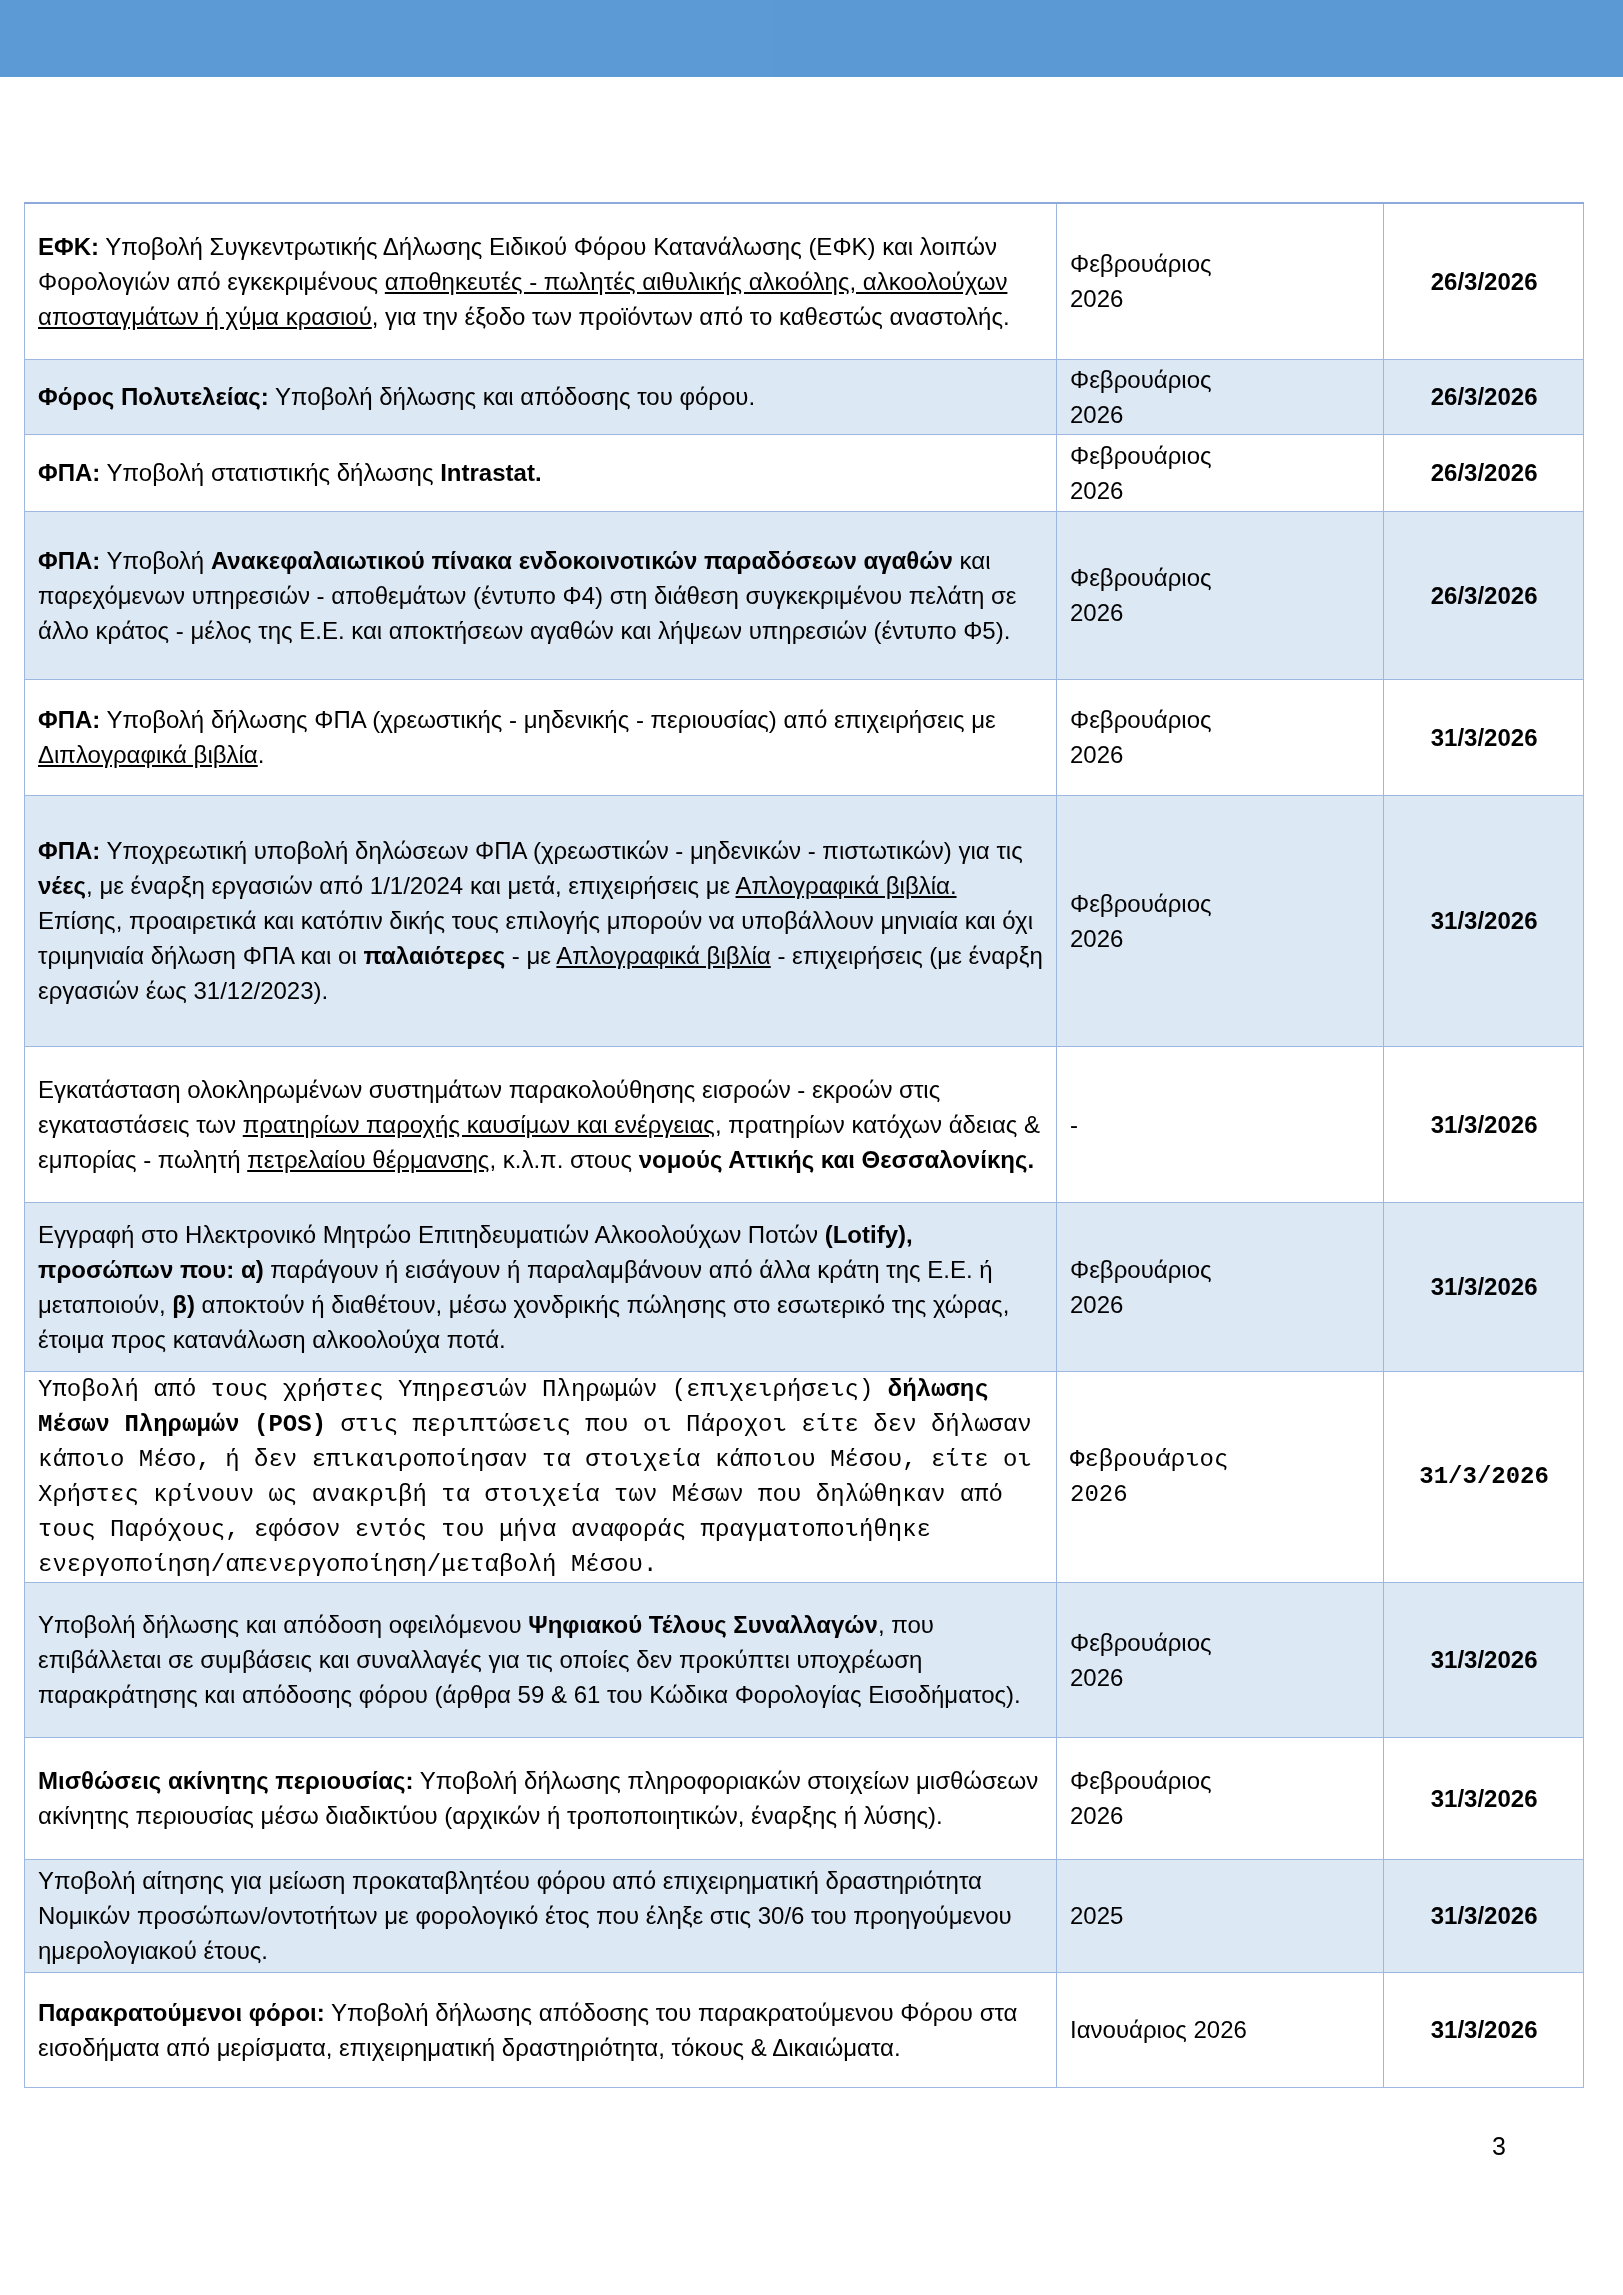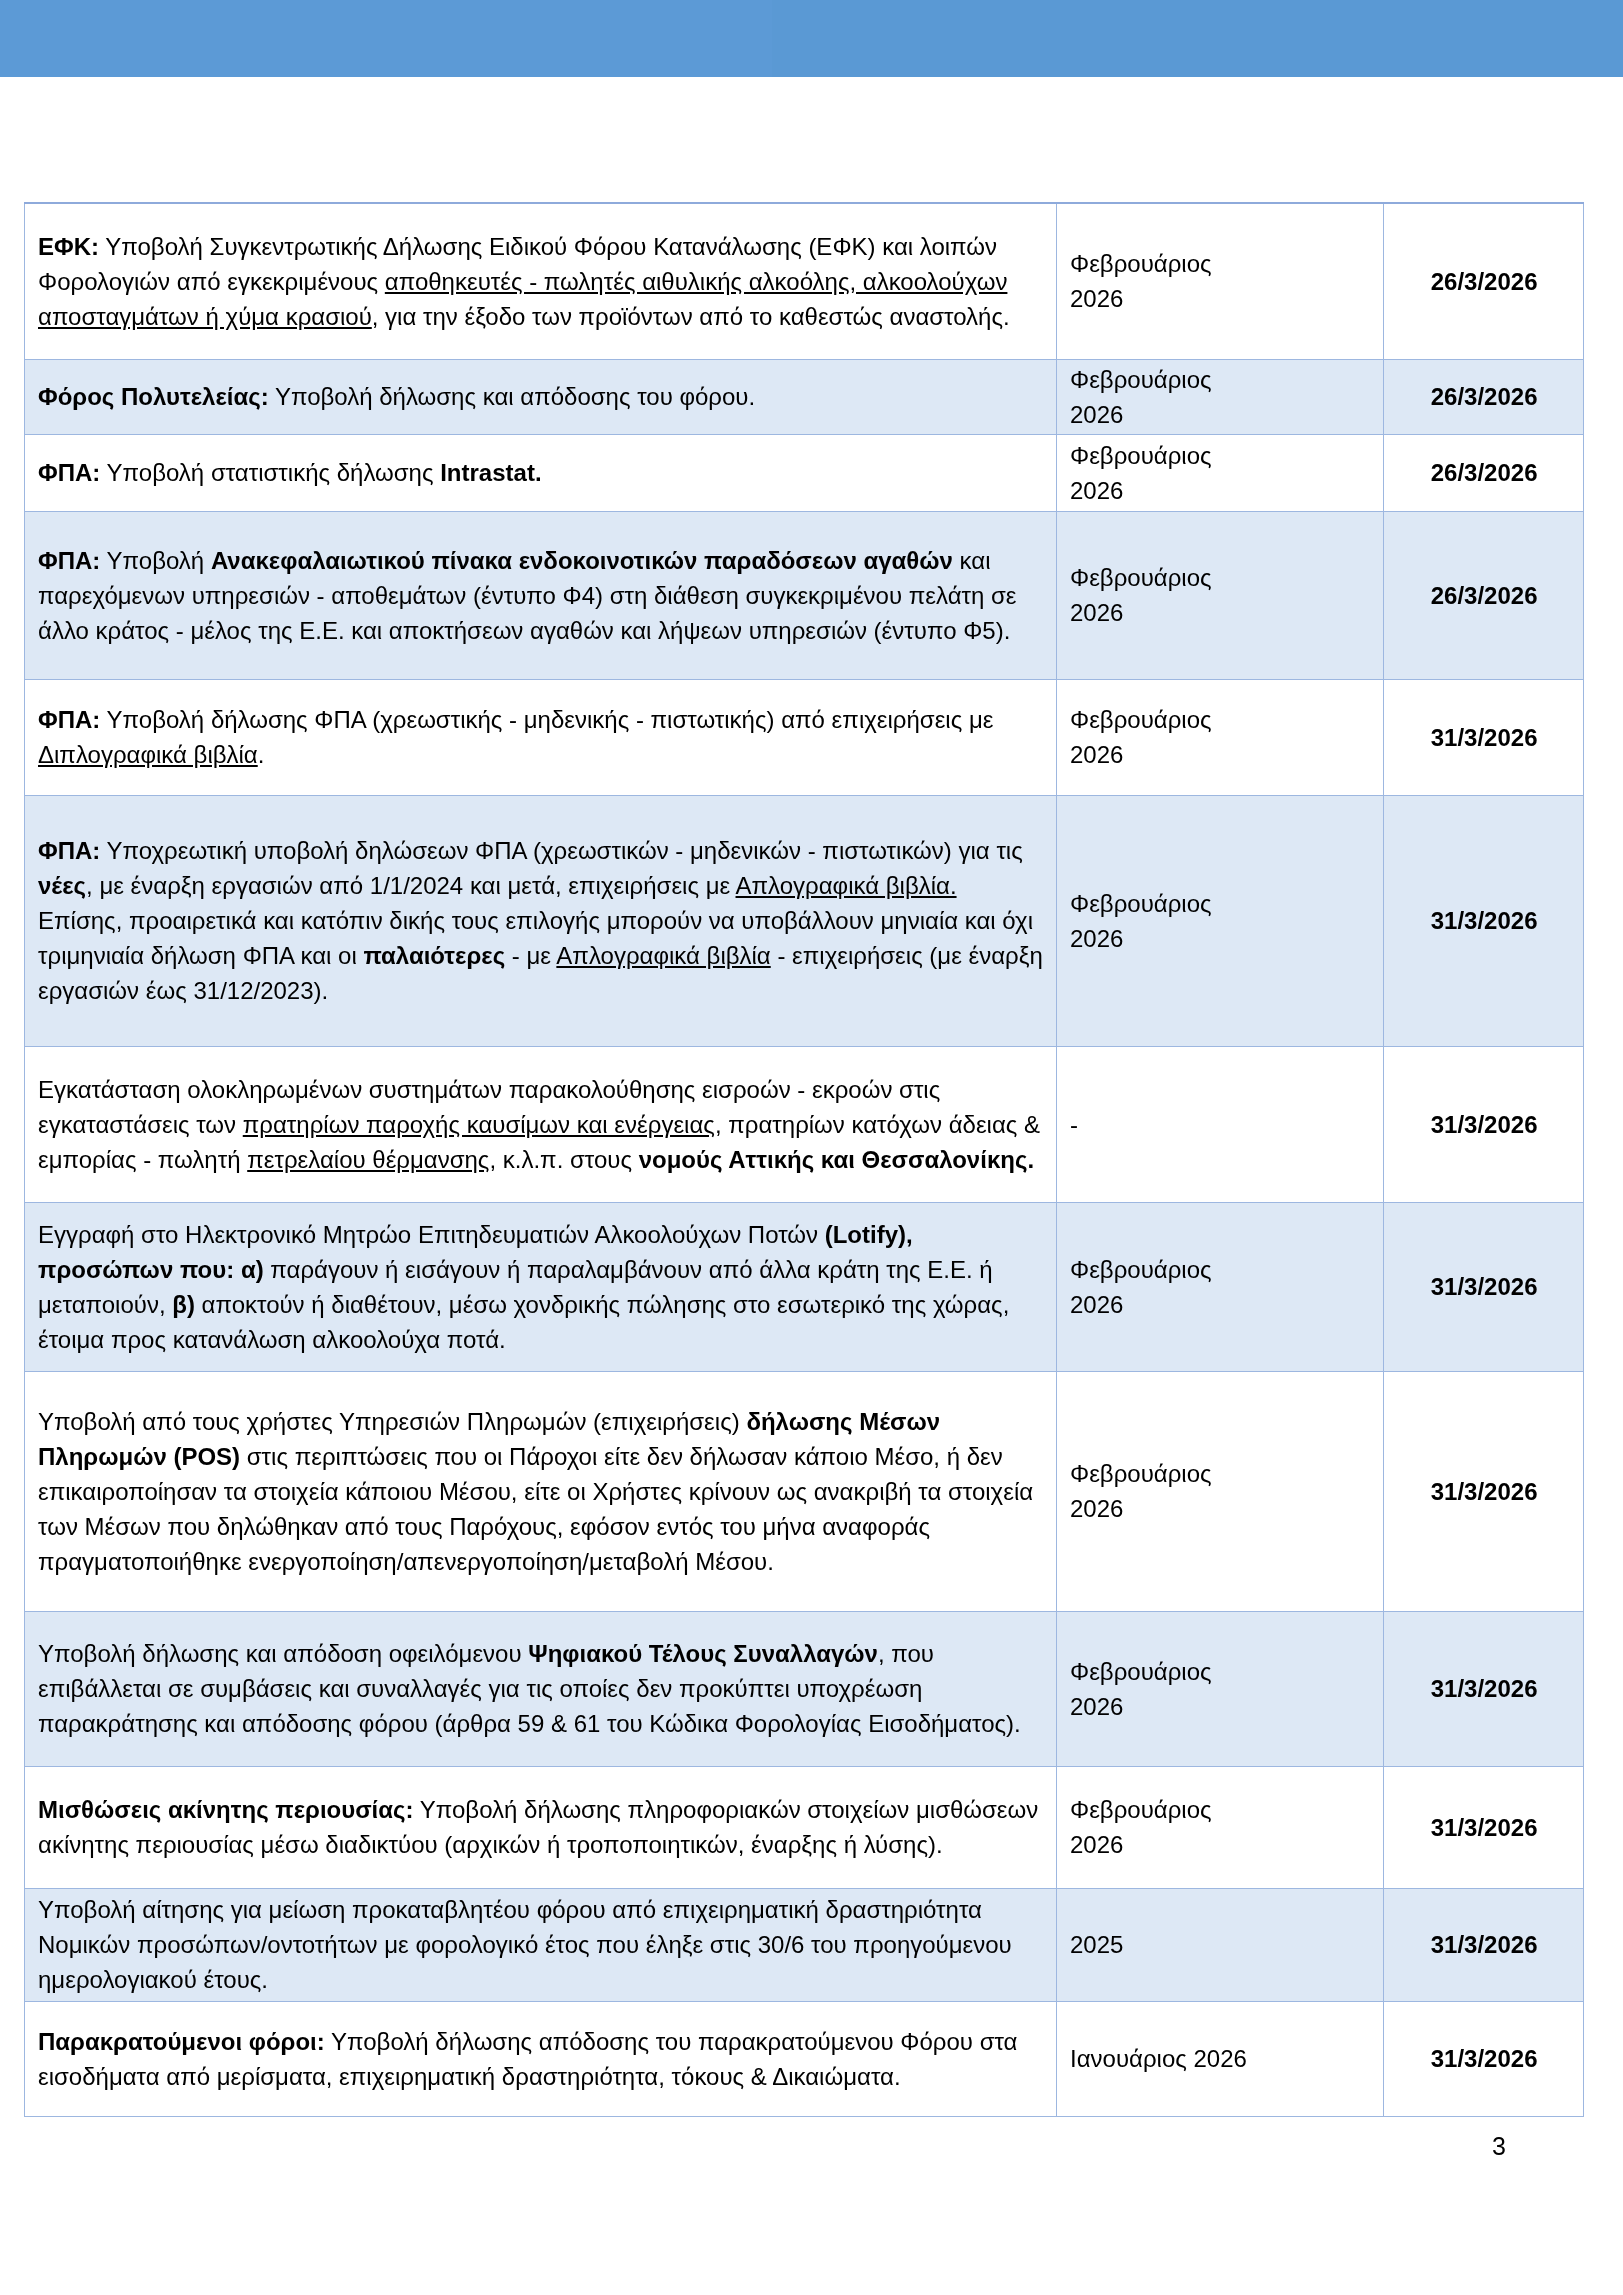--- a/index.html
+++ b/index.html
@@ -73,40 +73,40 @@
         <td class="desc"><span class="b">ΦΠΑ:</span><span> Υποβολή στατιστικής δήλωσης </span><span class="b">Intrastat.</span></td>
         <td class="period"><span>Φεβρουάριος</span><br><span>2026</span></td>
         <td class="due">26/3/2026</td>
       </tr>
       <tr class="shaded" style="height: 168px; border-radius: 18px;">
         <td class="desc"><span class="b">ΦΠΑ:</span><span> Υποβολή </span><span class="b">Ανακεφαλαιωτικού πίνακα ενδοκοινοτικών παραδόσεων αγαθών</span><span> και παρεχόμενων υπηρεσιών - αποθεμάτων (έντυπο Φ4) στη διάθεση συγκεκριμένου πελάτη σε άλλο κράτος - μέλος της Ε.Ε. και αποκτήσεων αγαθών και λήψεων υπηρεσιών (έντυπο Φ5).</span></td>
         <td class="period"><span>Φεβρουάριος</span><br><span>2026</span></td>
         <td class="due">26/3/2026</td>
       </tr>
       <tr class="plain" style="height: 116px;">
-        <td class="desc"><span class="b">ΦΠΑ:</span><span> Υποβολή δήλωσης ΦΠΑ (χρεωστικής - μηδενικής - πιστωτικής) από επιχειρήσεις με </span><span class="u">Διπλογραφικά βιβλία</span><span>.</span></td>
+        <td class="desc"><span class="b">ΦΠΑ:</span><span> Υποβολή δήλωσης ΦΠΑ (χρεωστικής - μηδενικής - περιουσίας) από επιχειρήσεις με </span><span class="u">Διπλογραφικά βιβλία</span><span>.</span></td>
         <td class="period"><span>Φεβρουάριος</span><br><span>2026</span></td>
         <td class="due">31/3/2026</td>
       </tr>
       <tr class="shaded" style="height: 251px;">
         <td class="desc"><span class="b">ΦΠΑ:</span><span> Υποχρεωτική υποβολή δηλώσεων ΦΠΑ (χρεωστικών - μηδενικών - πιστωτικών) για τις  </span><span class="b">νέες</span><span>, με έναρξη εργασιών από 1/1/2024 και μετά, επιχειρήσεις με </span><span class="u">Απλογραφικά βιβλία.</span><span> Επίσης, προαιρετικά και κατόπιν δικής τους επιλογής μπορούν να υποβάλλουν μηνιαία και όχι τριμηνιαία  δήλωση ΦΠΑ και οι </span><span class="b">παλαιότερες</span><span> - με  </span><span class="u">Απλογραφικά βιβλία</span><span> - επιχειρήσεις (με έναρξη εργασιών έως 31/12/2023).</span></td>
         <td class="period"><span>Φεβρουάριος</span><br><span>2026</span></td>
         <td class="due">31/3/2026</td>
       </tr>
       <tr class="plain" style="height: 156px;">
         <td class="desc"><span>Εγκατάσταση ολοκληρωμένων συστημάτων παρακολούθησης εισροών -  εκροών στις εγκαταστάσεις των </span><span class="u">πρατηρίων παροχής καυσίμων και ενέργειας</span><span>, πρατηρίων κατόχων άδειας &amp; εμπορίας - πωλητή </span><span class="u">πετρελαίου θέρμανσης</span><span>, κ.λ.π. στους </span><span class="b">νομούς Αττικής και Θεσσαλονίκης.</span></td>
         <td class="period">-</td>
         <td class="due">31/3/2026</td>
       </tr>
       <tr class="shaded" style="height: 169px;">
         <td class="desc"><span>Εγγραφή στο Ηλεκτρονικό Μητρώο Επιτηδευματιών Αλκοολούχων Ποτών </span><span class="b">(Lotify), προσώπων που: α)</span><span> παράγουν ή εισάγουν ή παραλαμβάνουν από άλλα κράτη της Ε.Ε. ή μεταποιούν, </span><span class="b">β)</span><span> αποκτούν ή διαθέτουν, μέσω χονδρικής πώλησης στο εσωτερικό της χώρας, έτοιμα προς κατανάλωση αλκοολούχα ποτά.</span></td>
         <td class="period"><span>Φεβρουάριος</span><br><span>2026</span></td>
         <td class="due">31/3/2026</td>
       </tr>
-      <tr class="plain" style="height: 240px;">
+      <tr class="plain" style="height: 208px; font-family: Liberation Mono, monospace;">
         <td class="desc"><span>Υποβολή από τους χρήστες Υπηρεσιών Πληρωμών (επιχειρήσεις) </span><span class="b">δήλωσης Μέσων Πληρωμών (POS)</span><span> στις περιπτώσεις που οι Πάροχοι είτε δεν δήλωσαν κάποιο Μέσο, ή δεν επικαιροποίησαν τα στοιχεία κάποιου Μέσου, είτε οι Χρήστες κρίνουν ως ανακριβή τα στοιχεία των Μέσων που δηλώθηκαν από τους  Παρόχους, εφόσον εντός του μήνα αναφοράς πραγματοποιήθηκε ενεργοποίηση/απενεργοποίηση/μεταβολή Μέσου.</span></td>
         <td class="period"><span>Φεβρουάριος</span><br><span>2026</span></td>
         <td class="due">31/3/2026</td>
       </tr>
       <tr class="shaded" style="height: 155px;">
         <td class="desc"><span>Υποβολή δήλωσης και απόδοση οφειλόμενου </span><span class="b">Ψηφιακού Τέλους Συναλλαγών</span><span>, που επιβάλλεται σε συμβάσεις και συναλλαγές για τις οποίες δεν προκύπτει υποχρέωση παρακράτησης και απόδοσης φόρου (άρθρα 59 &amp; 61 του Κώδικα Φορολογίας Εισοδήματος).</span></td>
         <td class="period"><span>Φεβρουάριος</span><br><span>2026</span></td>
         <td class="due">31/3/2026</td>
       </tr>
       <tr class="plain" style="height: 122px;">

